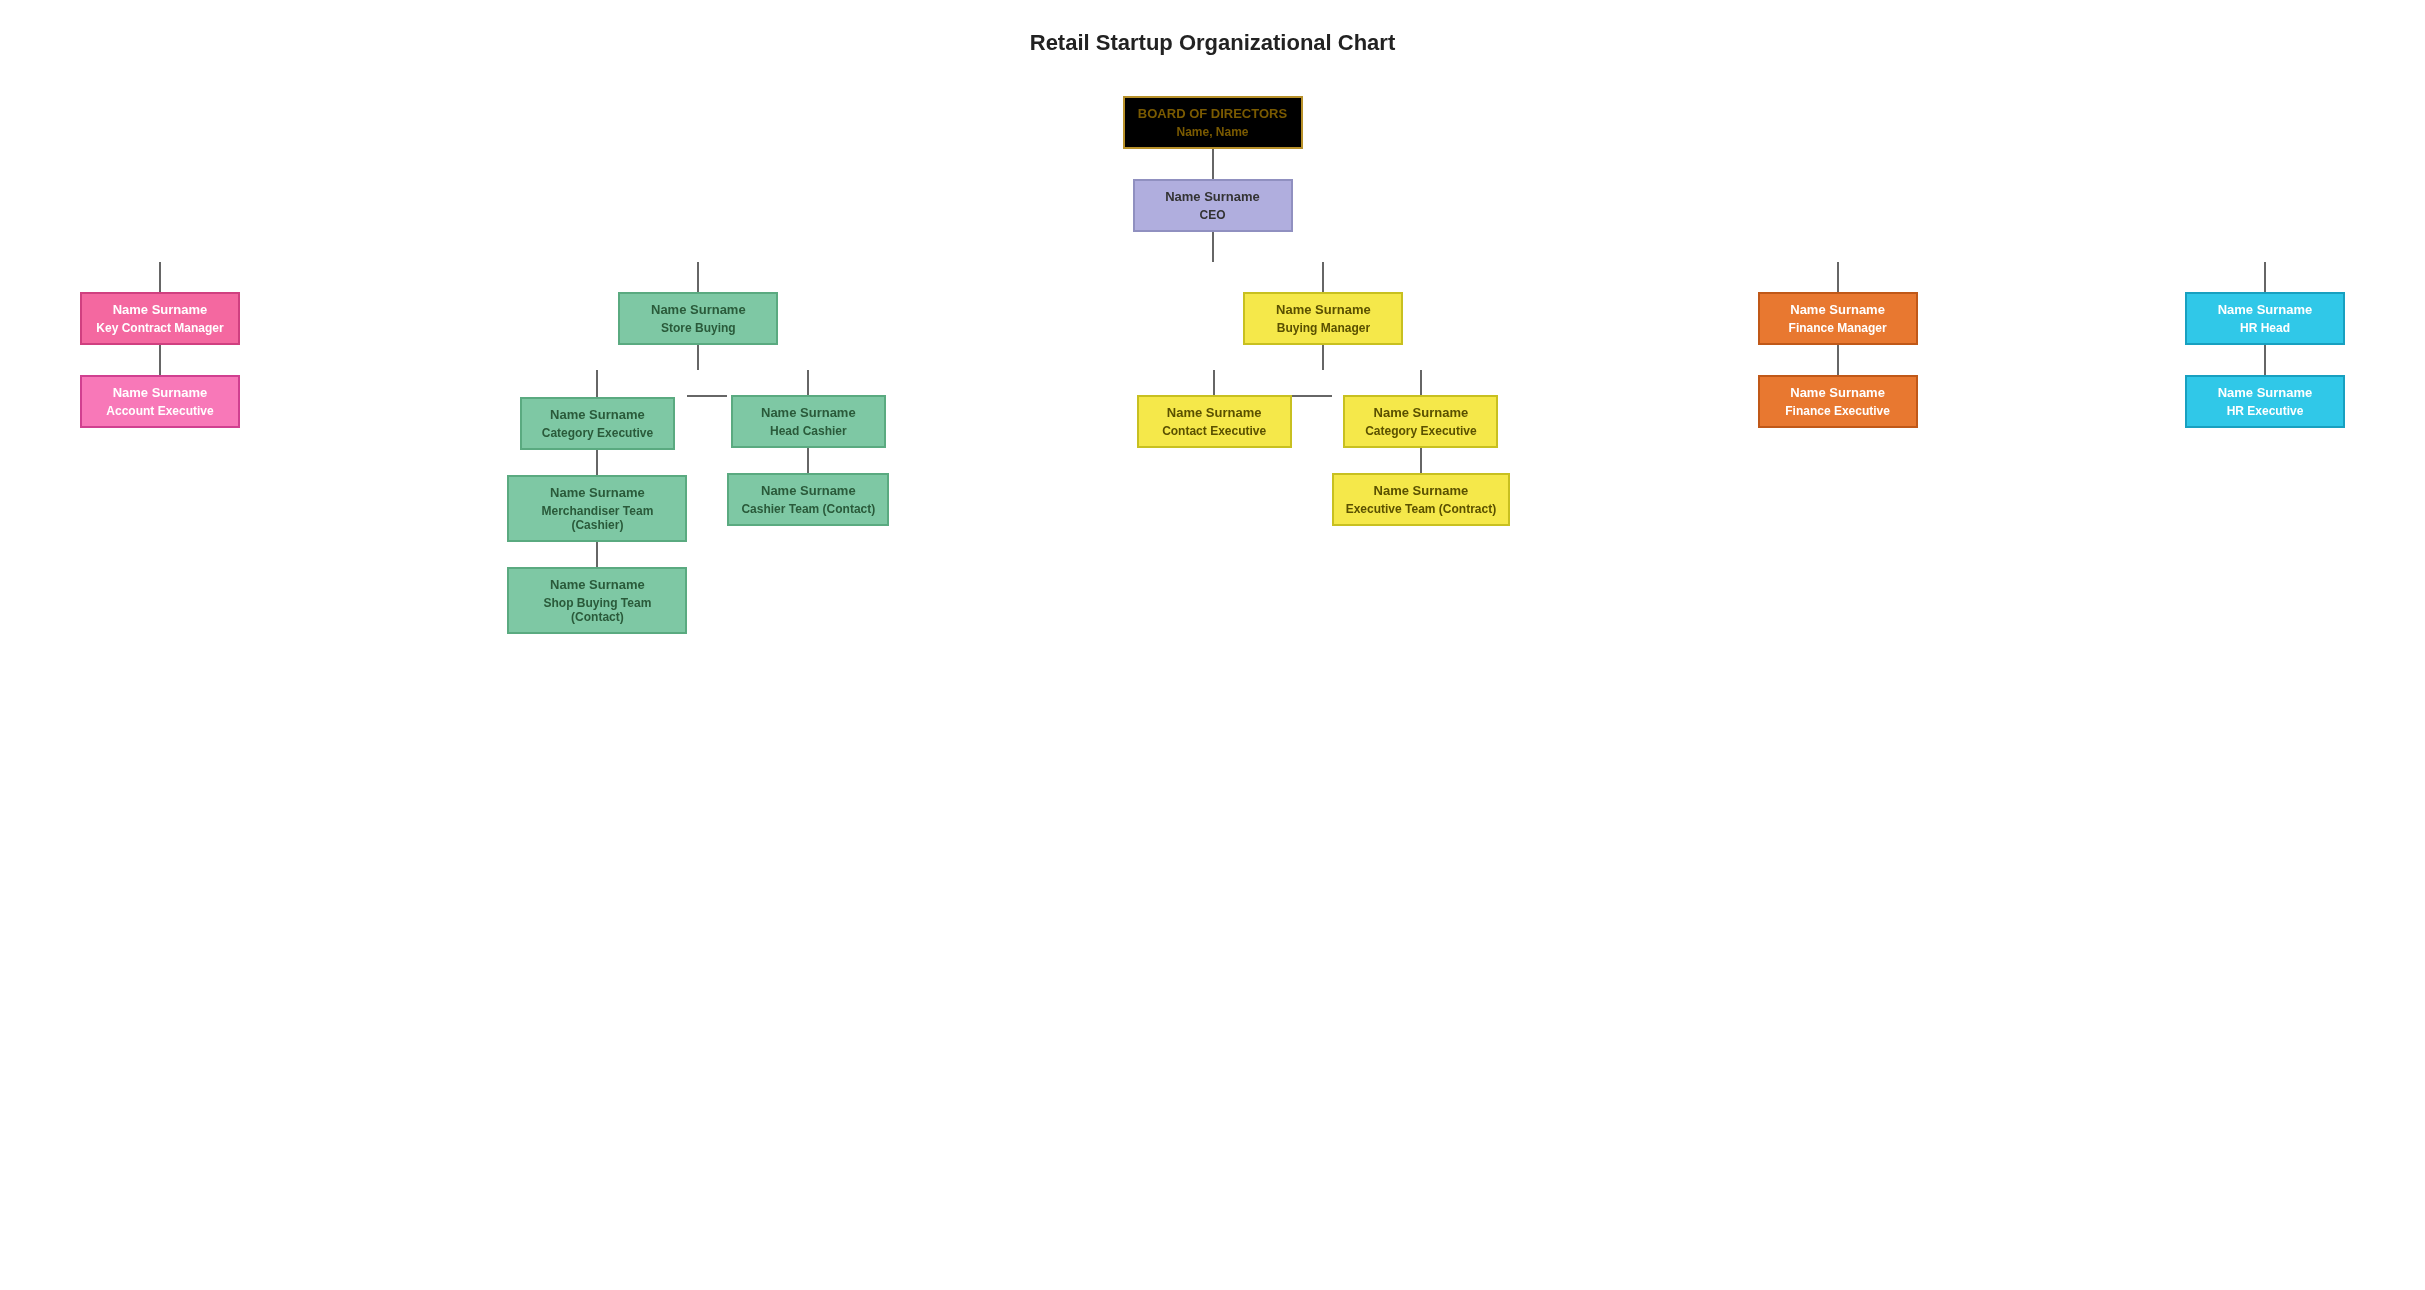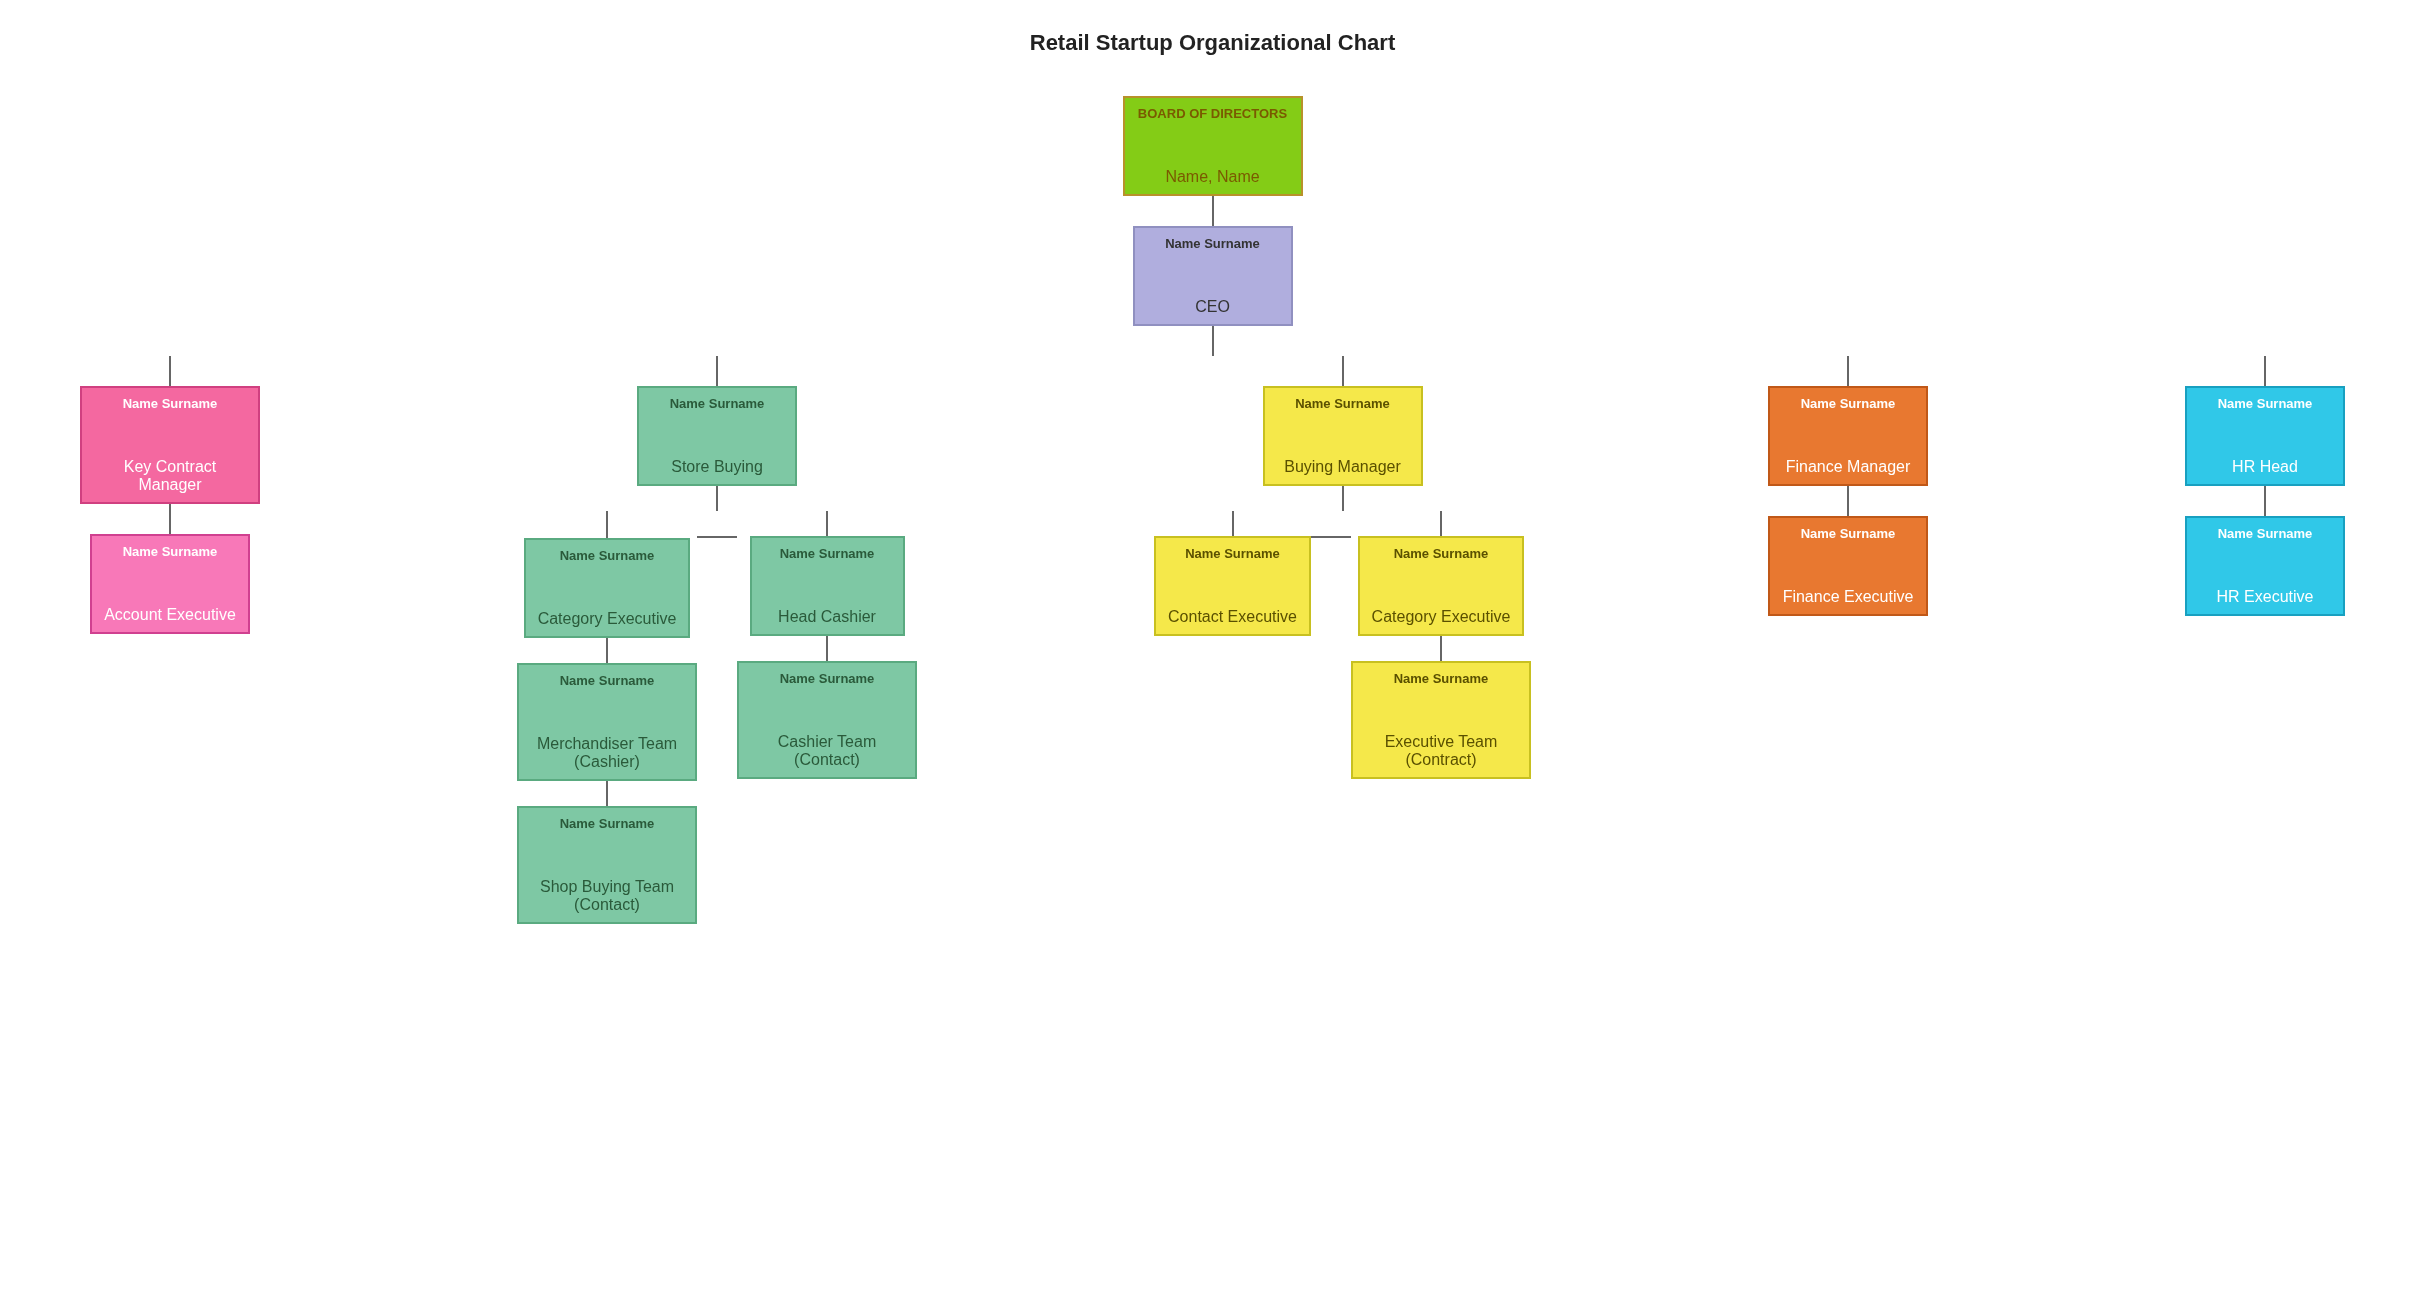--- a/index.html
+++ b/index.html
@@ -33,27 +33,26 @@
       max-width: 180px;
       text-align: center;
       cursor: default;
     }
     .node .node-name {
       font-weight: bold;
       font-size: 13px;
       margin-bottom: 4px;
     }
     .node .node-role {
-      font-size: 16px;
-      font-weight: normal;
-      margin-top: 43px;
+      font-size: 12px;
+      font-weight: bold;
     }
 
     
-    .gold { background: #84cc16; border-color: #b8912a; color: #7a5a00; }
+    .gold { background: #000000; border-color: #b8912a; color: #7a5a00; }
     .gold .node-name { color: #7a5a00; }
     .gold .node-role { color: #7a5a00; }
     .lavender { background: #B0AEDE; border-color: #9090c0; color: #333; }
     .pink { background: #F468A0; border-color: #d04080; color: #fff; }
     .pink .node-name { color: #fff; }
     .green { background: #7EC8A4; border-color: #5aaa80; color: #2a5a3a; }
     .green .node-name { color: #2a5a3a; }
     .yellow { background: #F5E84A; border-color: #c8c020; color: #5a5000; }
     .yellow .node-name { color: #5a5000; }
     .orange { background: #E87830; border-color: #c05818; color: #fff; }

